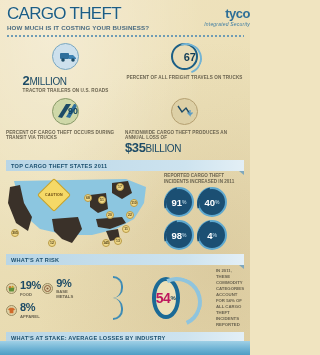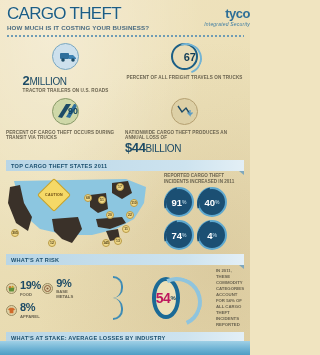--- a/index.html
+++ b/index.html
@@ -237,21 +237,21 @@
 
     <div class="stat">
       <div class="medal" style="background:#ddd0a6;border-color:#b5a071;">
         <svg width="20" height="14" viewBox="0 0 20 14">
             <polyline points="1,2 5,8 9,4 13,10" fill="none" stroke="#1d4b66" stroke-width="1.4"></polyline>
             <path d="M13 6v5l-2.5-2.5M13 11l2.5-2.5" fill="none" stroke="#5a9cc4" stroke-width="1.4"></path>
           </svg>
       </div>
       <div class="stat-body">
         <div class="small">NATIONWIDE CARGO THEFT PRODUCES AN ANNUAL LOSS OF</div>
-        <div class="big"><span>$44</span><span class="unit">BILLION</span></div>
+        <div class="big"><span>$35</span><span class="unit">BILLION</span></div>
       </div>
     </div>
 
   </div>
 
   <div class="sec">TOP CARGO THEFT STATES 2011</div>
 
   <div class="mapblock">
     <div class="mapwrap">
       <svg width="155" height="72" viewBox="0 0 155 72" style="position:absolute;left:0;top:0;">
@@ -284,21 +284,21 @@
       <div class="donuts">
         <div class="donut">
             <span class="donut-num">91</span>
             <span class="donut-pct">%</span>
           </div>
         <div class="donut">
             <span class="donut-num">40</span>
             <span class="donut-pct">%</span>
           </div>
         <div class="donut">
-            <span class="donut-num">74</span>
+            <span class="donut-num">98</span>
             <span class="donut-pct">%</span>
           </div>
         <div class="donut">
             <span class="donut-num">4</span>
             <span class="donut-pct">%</span>
           </div>
       </div>
     </div>
   </div>
 

